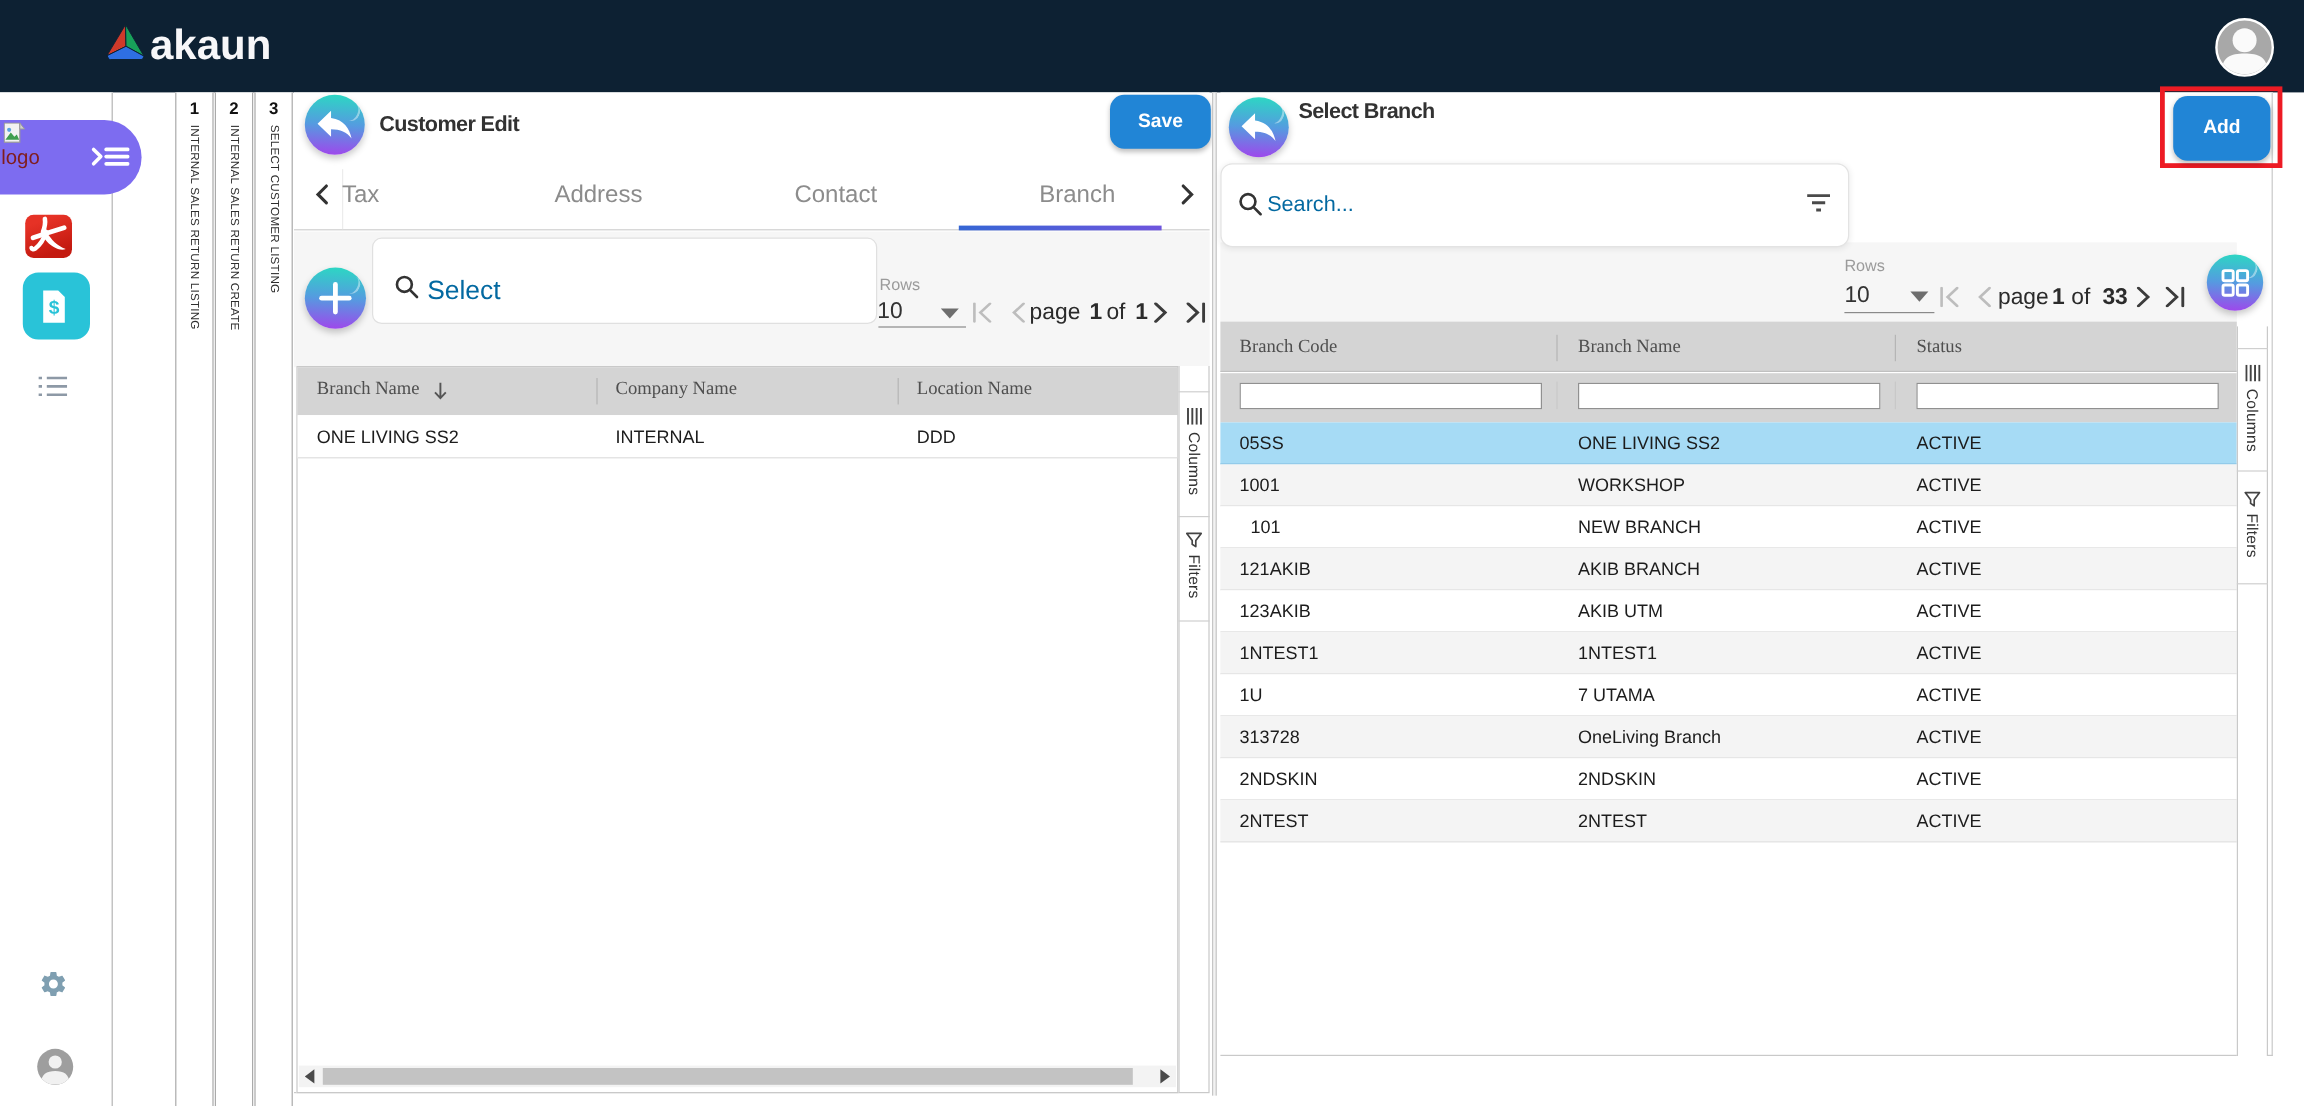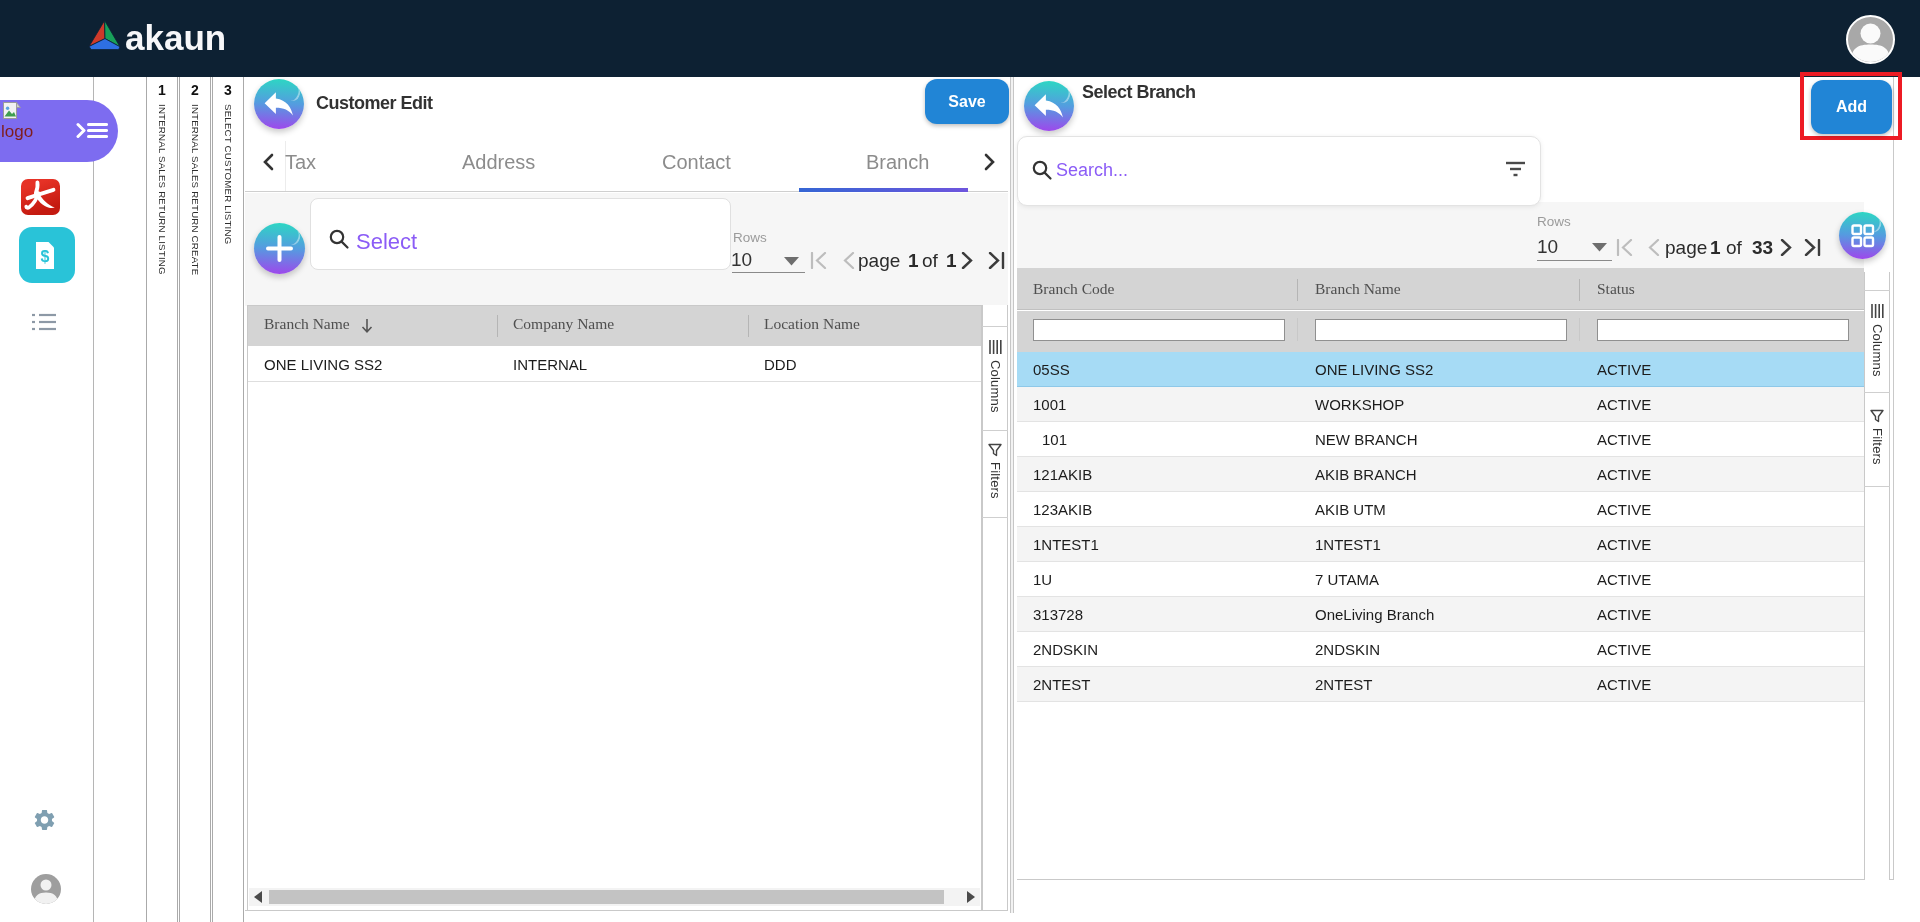--- a/index.html
+++ b/index.html
@@ -42,21 +42,21 @@
 
   
   #lpanel { left:245px; top:77px; width:763px; height:834px; background:#fff; border-bottom:1px solid #c9c9c9; }
   #ltabs { left:245px; top:140px; width:763px; height:52px; background:#fff; border-bottom:1px solid #cfcfcf; }
   .tabtx { top:151px; font-size:20px; color:#8c8c8c; }
   #lunderline { left:799px; top:188px; width:169px; height:4px;
     background:linear-gradient(90deg,#3566d4,#6e55dd); }
   #lgrey { left:245px; top:193px; width:763px; height:113px; background:#f6f6f6; }
   #lsearch { left:310px; top:198px; width:421px; height:72px; background:#fff;
     border:1px solid #e0e0e0; border-radius:8px; }
-  .srchtx { color:#8b5cf6; font-size:22px; }
+  .srchtx { color:#0369a1; font-size:22px; }
   .rowslbl { font-size:13.5px; color:#9b9b9b; }
   .rowsnum { font-size:19px; color:#333; }
   .pgtx { font-size:19px; color:#2b2b2b; }
 
   #ltable { left:247px; top:305px; width:735px; height:606px; background:#fff; border:1px solid #c9c9c9; }
   #lthead { left:248px; top:306px; width:733px; height:40px; background:#d4d4d4; }
   .hctx { font-size:15.5px; color:#4f4f4f;font-family:Liberation Serif, serif; }
   .celltx { font-size:15px; color:#1c1c1c; }
   .vsep { width:1px; background:#b5b5b5; }
   #lrow1 { left:248px; top:346px; width:733px; height:36px; background:#fff; border-bottom:1px solid #dedede; }

